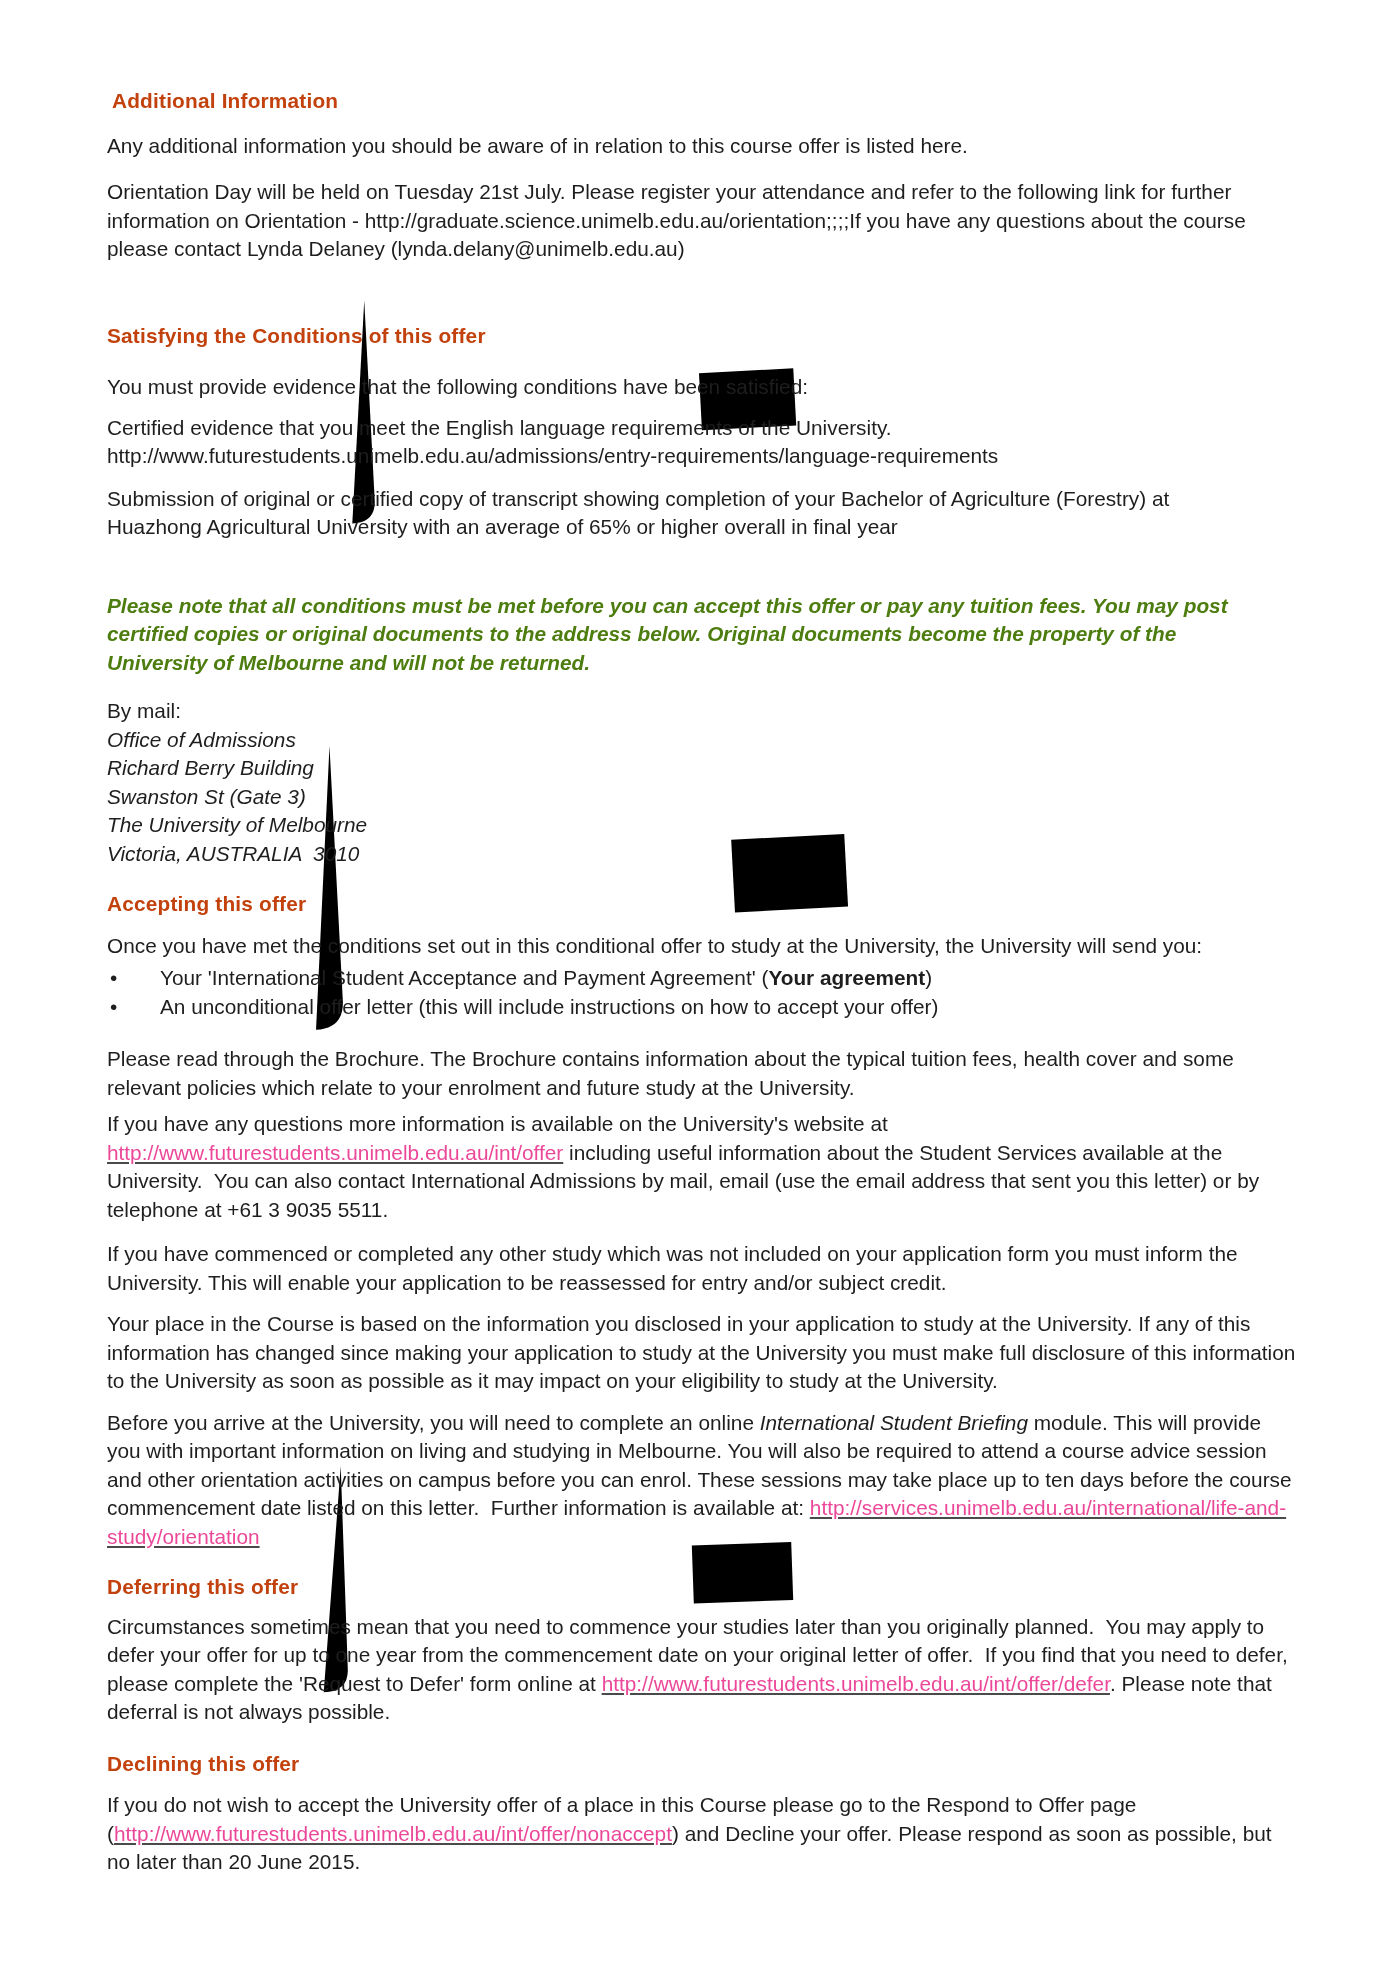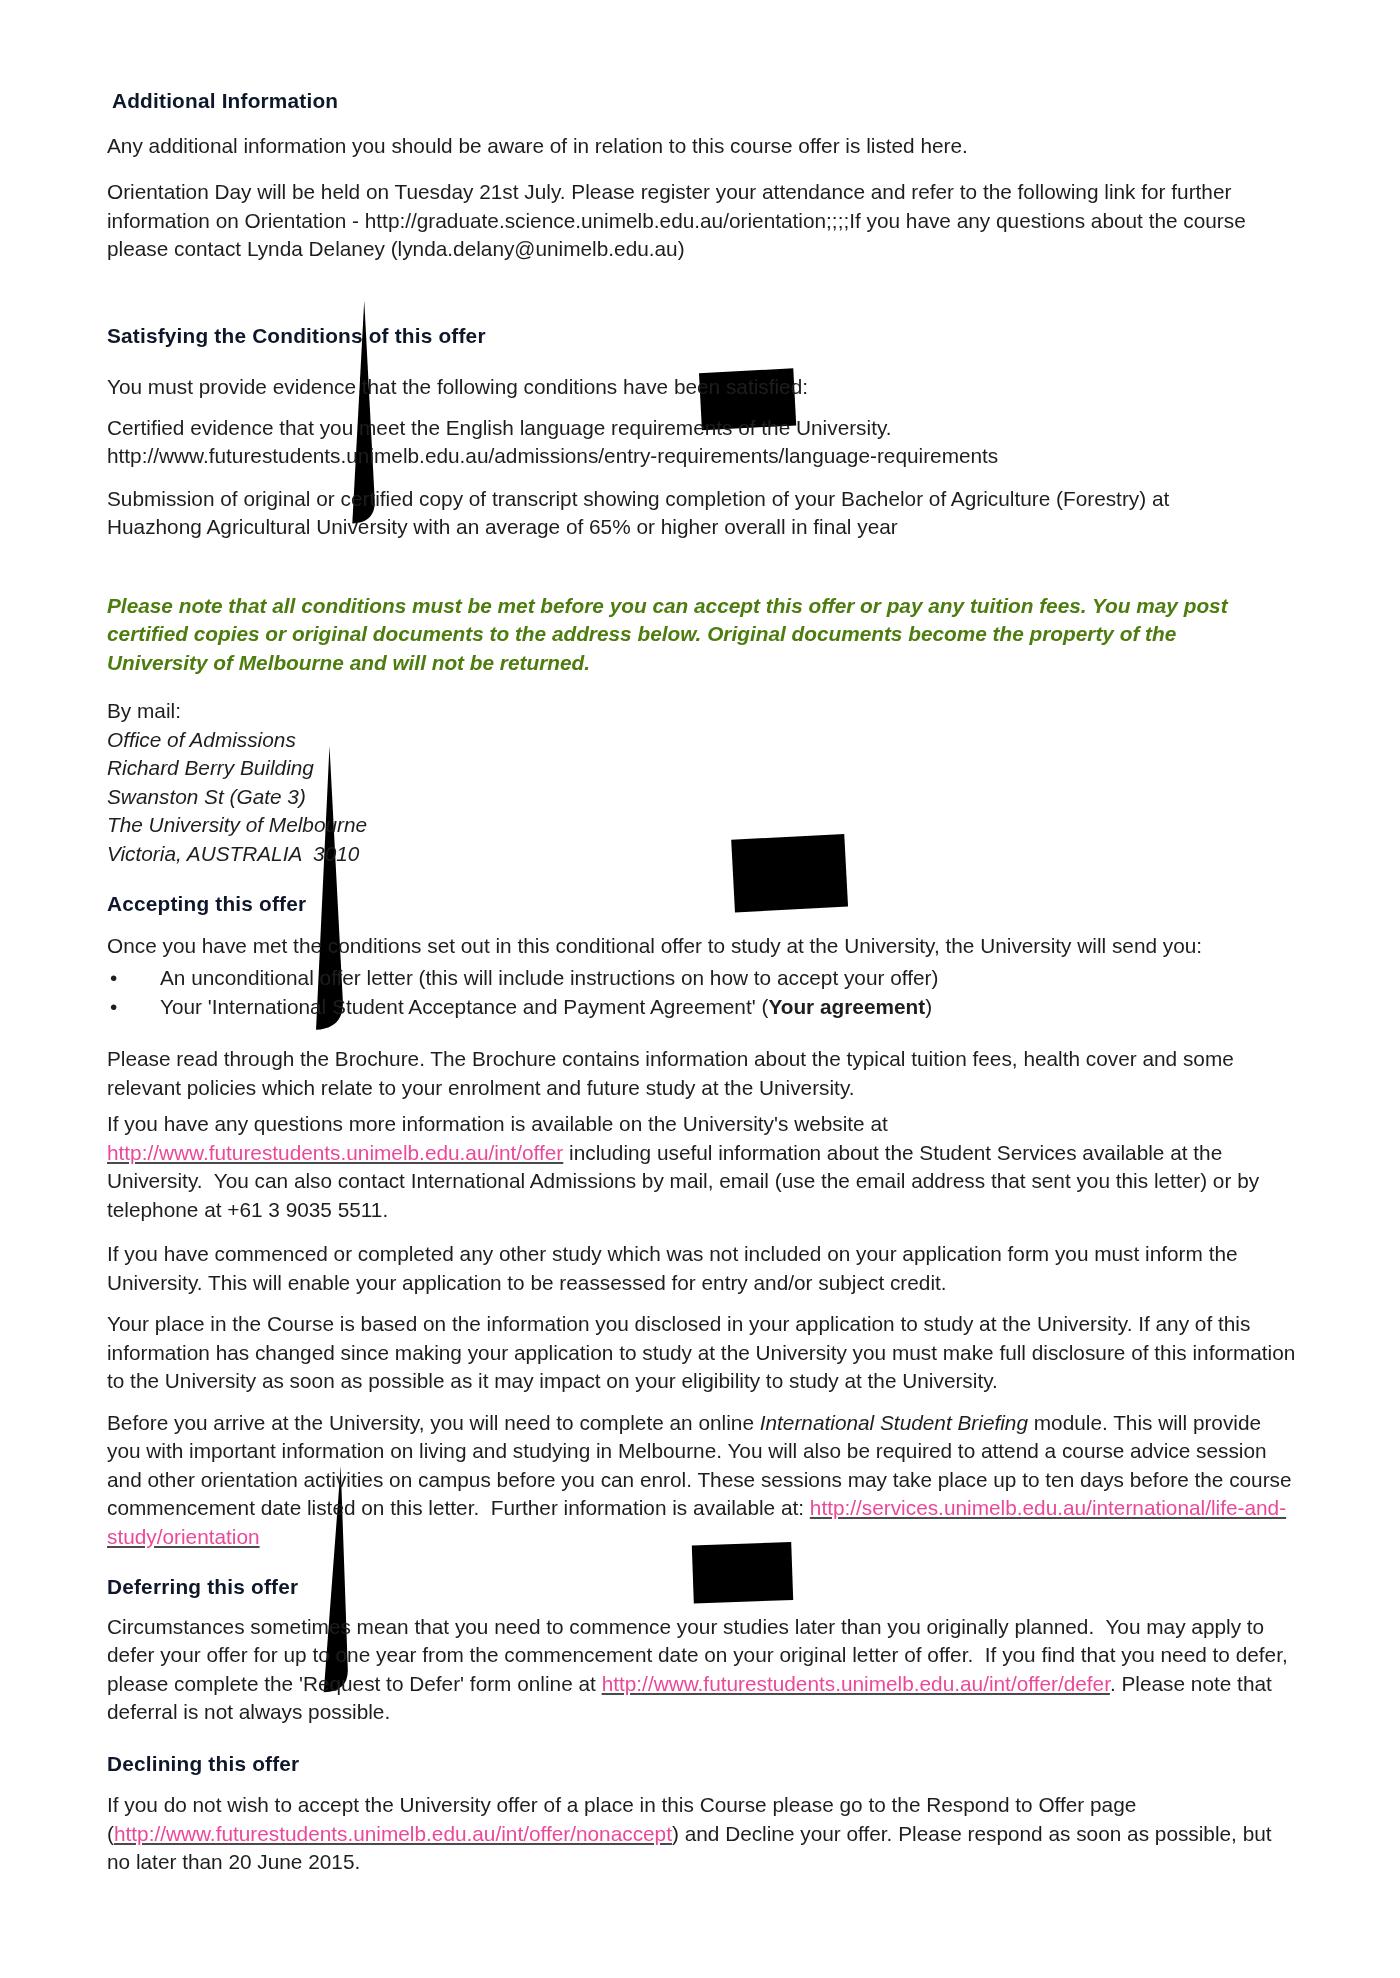--- a/index.html
+++ b/index.html
@@ -10,21 +10,21 @@
     font-family:"Liberation Sans", sans-serif;
     font-size:20.8px;
     line-height:28.5px;
     color:#1e1e1e;
     overflow:hidden;
   }
   .content { position:relative; z-index:2; padding:85px 100px 0 107px; }
   .content p { margin:0; white-space:pre-wrap; }
   h2 {
     font-size:20.8px; line-height:28.5px; margin:0;
-    font-weight:bold; color:#0f172a; letter-spacing:0.2px;
+    font-weight:bold; color:#c2410c; letter-spacing:0.2px;
   }
   .indent { margin-left:53px; padding-right:45px; }
   .note { font-weight:bold; font-style:italic; color:#4d7c0f; padding-right:50px; }
   .mail-block { display:flex;flex-direction:column; }
   .mail-label { width:158px; flex:none; }
   .mail-lines div { white-space:pre-wrap;font-style:italic; }
   ul.offer-list { list-style:none; margin:0; padding:0; }
   ul.offer-list li { position:relative; padding-left:53px; white-space:pre-wrap; }
   ul.offer-list li::before { content:"\2022"; position:absolute; left:3px; top:0; }
   .doc-link { color:#ec4899; text-decoration:underline; text-decoration-color:#4a4a4a; }
@@ -125,22 +125,22 @@
         <div>Richard Berry Building</div>
         <div>Swanston St (Gate 3)</div>
         <div>The University of Melbourne</div>
         <div>Victoria, AUSTRALIA  3010</div>
       </div>
     </div>
 
     <h2 style="margin-top:22px">Accepting this offer</h2>
     <p style="margin-top:13px">Once you have met the conditions set out in this conditional offer to study at the University, the University will send you:</p>
     <ul class="offer-list" style="margin-top:4px">
+      <li><span>Your 'International Student Acceptance and Payment Agreement' (</span><strong class="inline-bold">Your agreement</strong><span>)</span></li>
       <li><span>An unconditional offer letter (this will include instructions on how to accept your offer)</span></li>
-      <li><span>Your 'International Student Acceptance and Payment Agreement' (</span><strong class="inline-bold">Your agreement</strong><span>)</span></li>
     </ul>
     <p style="margin-top:24px">Please read through the Brochure. The Brochure contains information about the typical tuition fees, health cover and some relevant policies which relate to your enrolment and future study at the University.</p>
     <p style="margin-top:8px"><span>If you have any questions more information is available on the University's website at </span><a class="doc-link">http://www.futurestudents.unimelb.edu.au/int/offer</a><span> including useful information about the Student Services available at the University.  You can also contact International Admissions by mail, email (use the email address that sent you this letter) or by telephone at +61 3 9035 5511.</span></p>
     <p style="margin-top:16px">If you have commenced or completed any other study which was not included on your application form you must inform the University. This will enable your application to be reassessed for entry and/or subject credit.</p>
     <p style="margin-top:13px">Your place in the Course is based on the information you disclosed in your application to study at the University. If any of this information has changed since making your application to study at the University you must make full disclosure of this information to the University as soon as possible as it may impact on your eligibility to study at the University.</p>
     <p style="margin-top:13px"><span>Before you arrive at the University, you will need to complete an online </span><em class="title-italic">International Student Briefing</em><span> module. This will provide you with important information on living and studying in Melbourne. You will also be required to attend a course advice session and other orientation activities on campus before you can enrol. These sessions may take place up to ten days before the course commencement date listed on this letter.  Further information is available at: </span><a class="doc-link">http://services.unimelb.edu.au/international/life-and-study/orientation</a></p>
 
     <h2 style="margin-top:22px">Deferring this offer</h2>
     <p style="margin-top:11px"><span>Circumstances sometimes mean that you need to commence your studies later than you originally planned.  You may apply to defer your offer for up to one year from the commencement date on your original letter of offer.  If you find that you need to defer, please complete the 'Request to Defer' form online at </span><a class="doc-link">http://www.futurestudents.unimelb.edu.au/int/offer/defer</a><span>. Please note that deferral is not always possible.</span></p>
 

